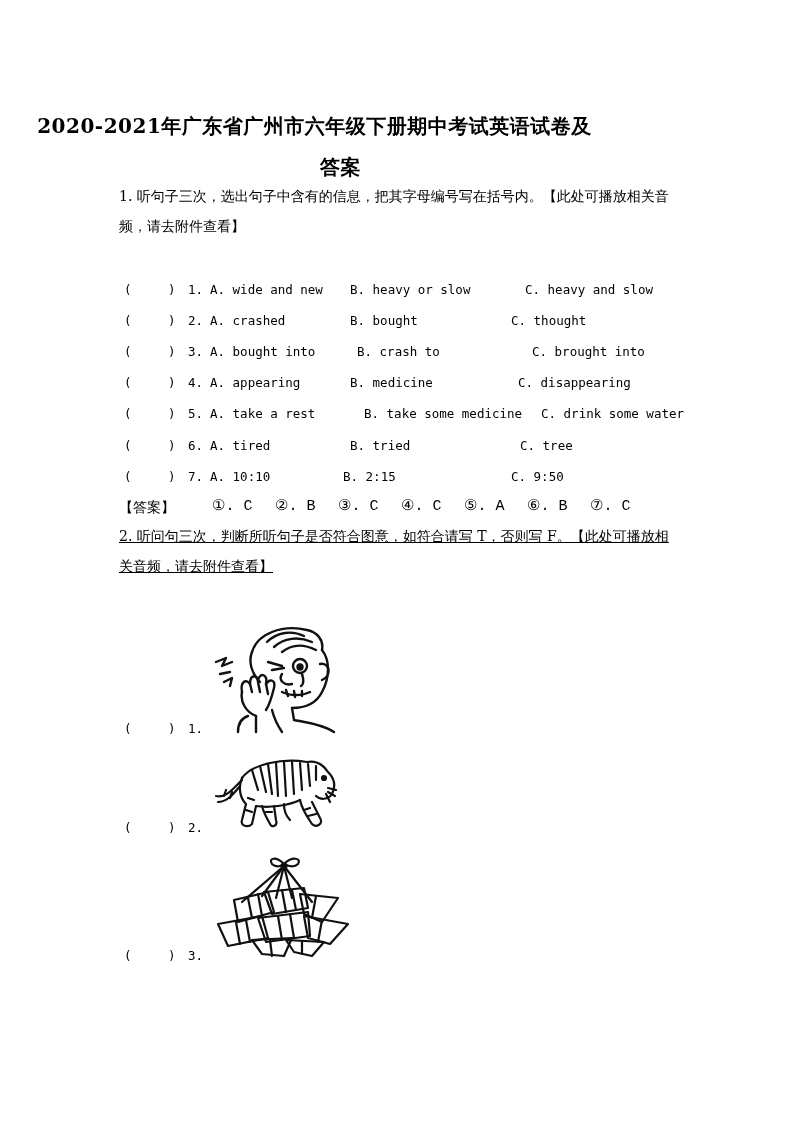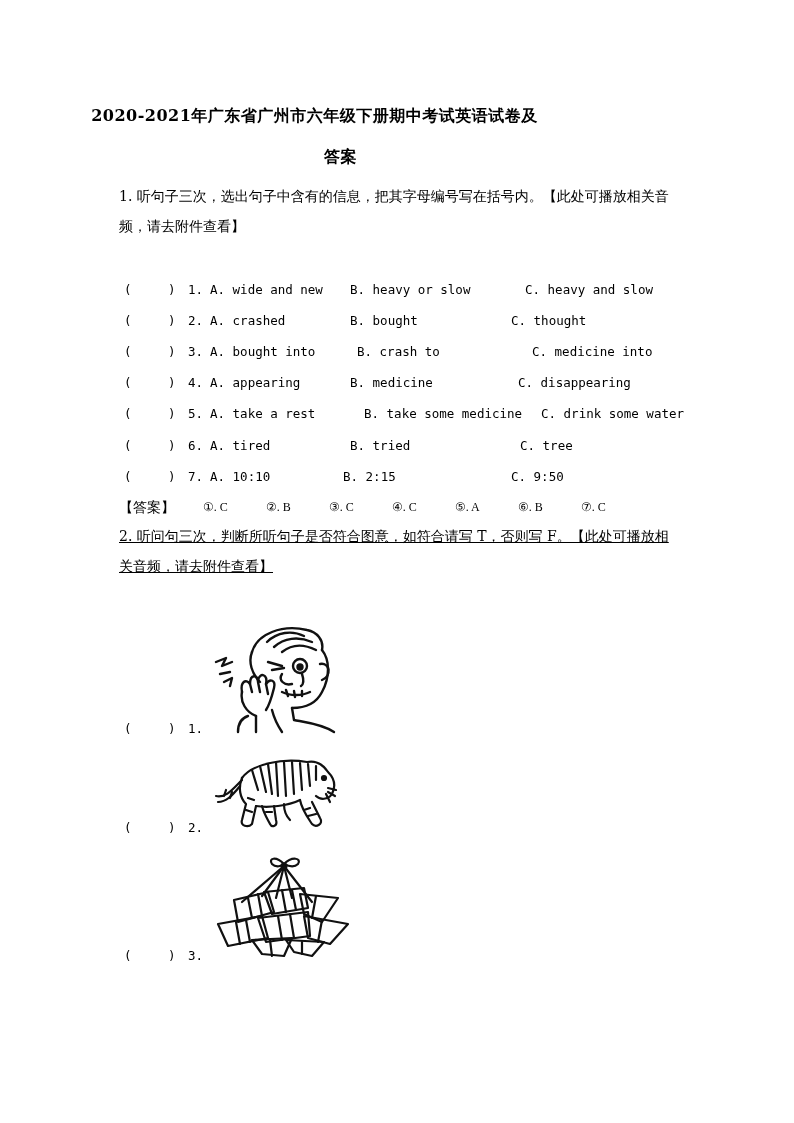--- a/index.html
+++ b/index.html
@@ -14,22 +14,23 @@
       overflow: hidden;
       color: #000;
       font-family: "DejaVu Serif", "Liberation Serif", serif;
     }
     .title {
       position: absolute;
       left: 0;
       width: 629px;
       text-align: center;
       font-weight: bold;
-      font-size: 16px;
+      font-size: 20px;
       letter-spacing: 0.5px;
+      margin-top: 7px;
     }
     .title.l1 { top: 106px; }
     .title.l2 { top: 147px; padding-left: 26px; }
 
     .para {
       position: absolute;
       left: 119px;
       width: 560px;
       font-size: 14px;
       line-height: 30px;
@@ -55,21 +56,21 @@
     .answer {
       position: absolute;
       left: 119px;
       top: 497px;
       height: 20px;
       font-size: 14px;
       line-height: 20px;
       width: 560px;
     }
     .answer span { position: absolute; top: 0; white-space: pre; }
-    .answer .ans-item { font-family: Liberation Serif, serif; font-size: 12px; }
+    .answer .ans-item { font-family: Liberation Mono, monospace; font-size: 15px; margin-left: 9px; }
 
     .pic-row {
       position: absolute;
       left: 124px;
       font-family: "DejaVu Sans Mono", "Liberation Mono", monospace;
       font-size: 12.5px;
       line-height: 20px;
       height: 20px;
     }
     .pic-row span { position: absolute; top: 0; white-space: pre; }
@@ -101,21 +102,21 @@
   <span class="optA">A. crashed</span>
   <span style="left:226px">B. bought</span>
   <span style="left:387px">C. thought</span>
 </div>
 <div class="row" style="top:342px">
   <span class="paren-l">(</span>
   <span class="paren-r">)</span>
   <span class="qnum">3.</span>
   <span class="optA">A. bought into</span>
   <span style="left:233px">B. crash to</span>
-  <span style="left:408px">C. medicine into</span>
+  <span style="left:408px">C. brought into</span>
 </div>
 <div class="row" style="top:373px">
   <span class="paren-l">(</span>
   <span class="paren-r">)</span>
   <span class="qnum">4.</span>
   <span class="optA">A. appearing</span>
   <span style="left:226px">B. medicine</span>
   <span style="left:394px">C. disappearing</span>
 </div>
 <div class="row" style="top:404px">

